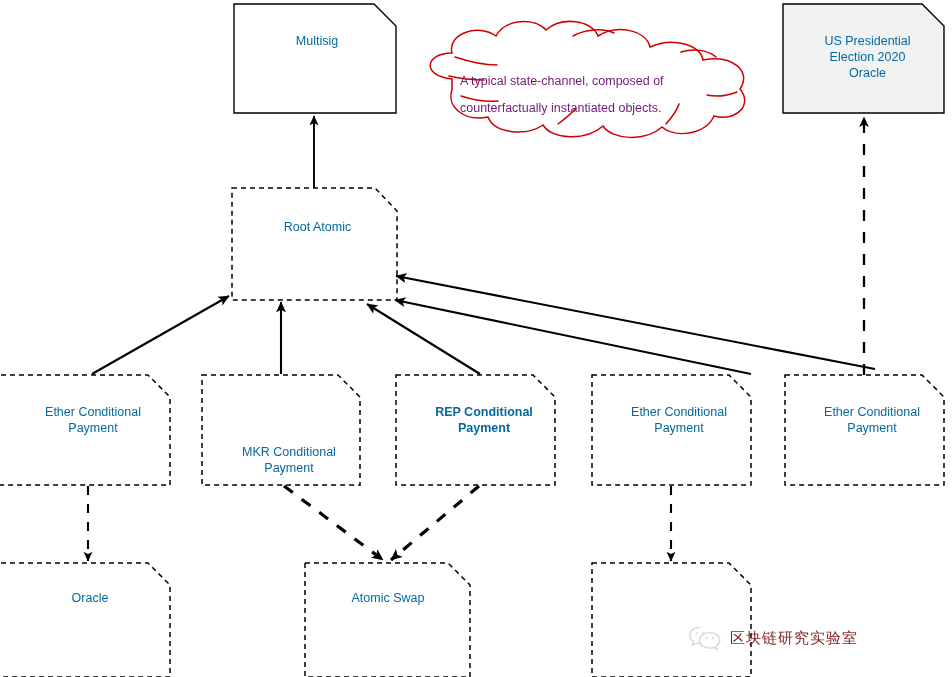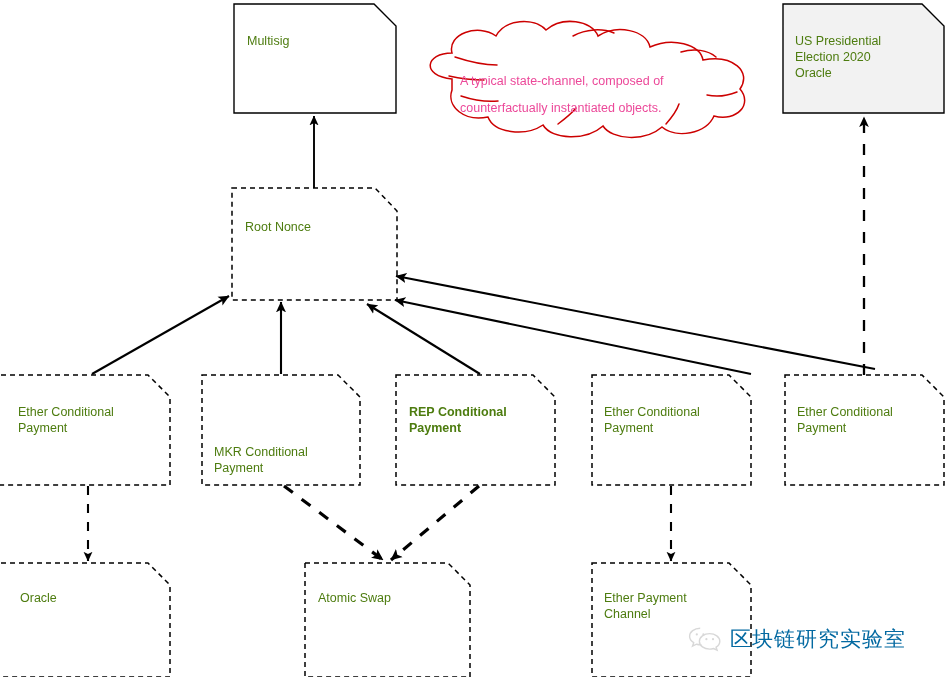--- a/index.html
+++ b/index.html
@@ -8,39 +8,40 @@
     width:952px;height:677px;
     background:#ffffff;
     overflow:hidden;
     font-family:"Liberation Sans",sans-serif;
   }
   svg.layer{position:absolute;left:0;top:0;width:952px;height:677px;overflow:visible;}
   .nodelabel{
     position:absolute;
     font-family:"Liberation Sans",sans-serif;
     font-size:12.5px;
-    color:#4d7c0f;
+    color:#0369a1;
     line-height:16px;
     white-space:pre-line;
     pointer-events:none;
+    text-align:center;
   }
   .cloudtext{
     position:absolute;
     font-family:"Liberation Sans",sans-serif;
     font-size:12.5px;
-    color:#ec4899;
+    color:#701a75;
     line-height:27px;
     white-space:pre-line;
     text-align:left;
   }
   .wm{
     position:absolute;
     font-family:"DejaVu Sans",sans-serif;
-    font-size:21px;
-    color:#0369a1;
+    font-size:15px;
+    color:#7f1d1d;
     letter-spacing:1px;
     white-space:nowrap;
   }
 </style>
 </head>
 <body>
 
 <div id="stage">
 
   <svg class="layer" viewBox="0 0 952 677">
@@ -125,43 +126,41 @@
       <path d="M449,76 C462,79 474,80 484,80"></path>
     </g>
   </svg>
 
   <div class="nodelabel" style="left:247px;top:33px;width:140px;">Multisig</div>
 
   <div class="nodelabel" style="left:795px;top:33px;width:145px;">US Presidential
 Election 2020
 Oracle</div>
 
-  <div class="nodelabel" style="left:245px;top:219px;width:145px;">Root Nonce</div>
+  <div class="nodelabel" style="left:245px;top:219px;width:145px;">Root Atomic</div>
 
   <div class="nodelabel" style="left:18px;top:404px;width:150px;">Ether Conditional
 Payment</div>
 
   <div class="nodelabel" style="left:214px;top:404px;width:150px;margin-top:40px;">MKR Conditional
 Payment</div>
 
   <div class="nodelabel" style="left:409px;top:404px;width:150px;font-weight:bold;">REP Conditional
 Payment</div>
 
   <div class="nodelabel" style="left:604px;top:404px;width:150px;">Ether Conditional
 Payment</div>
 
   <div class="nodelabel" style="left:797px;top:404px;width:150px;">Ether Conditional
 Payment</div>
 
   <div class="nodelabel" style="left:20px;top:590px;width:140px;">Oracle</div>
 
   <div class="nodelabel" style="left:318px;top:590px;width:140px;">Atomic Swap</div>
 
-  <div class="nodelabel" style="left:604px;top:590px;width:140px;">Ether Payment
-Channel</div>
 
   <div class="cloudtext" style="left:460px;top:68px;width:250px;">A typical state-channel, composed of
 counterfactually instantiated objects.</div>
 
   <div style="position:absolute;left:688px;top:625px;display:flex;align-items:center;gap:8px;">
     <svg width="34" height="26" viewBox="0 0 34 26">
       <g fill="none" stroke="#d8d8d8" stroke-width="1.4">
         <path d="M12.2,2.2 C6.2,2.2 1.6,5.9 1.6,10.3 C1.6,12.9 3.2,15.2 5.7,16.7
                  L4.5,20.2 L8.5,18.2 C9.7,18.5 10.9,18.7 12.2,18.7
                  C12.6,18.7 13,18.7 13.4,18.6"></path>

